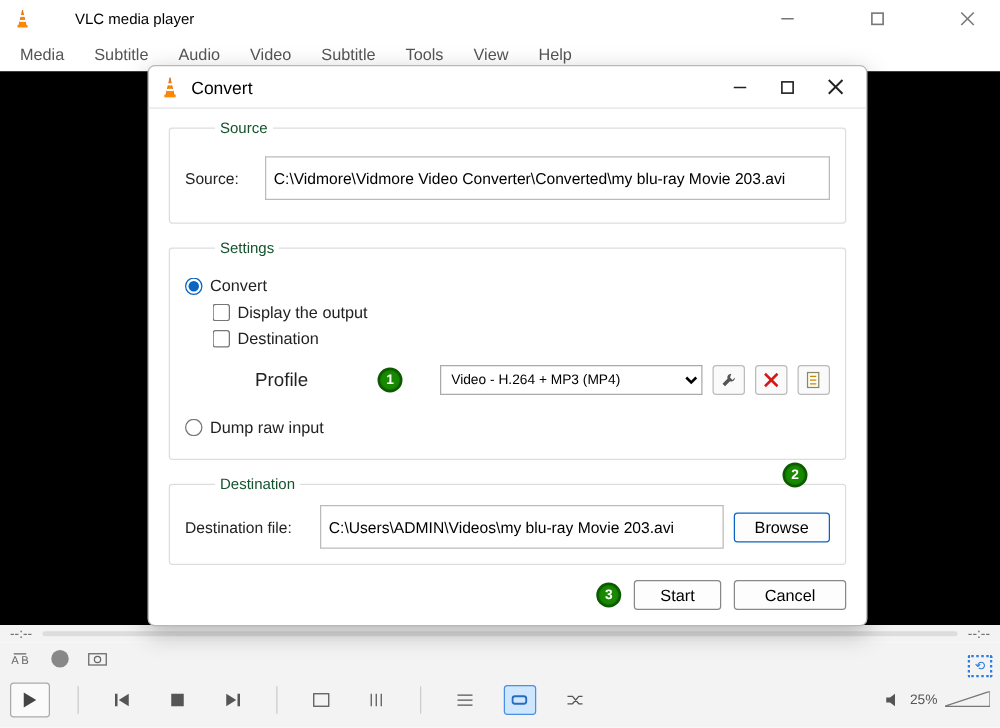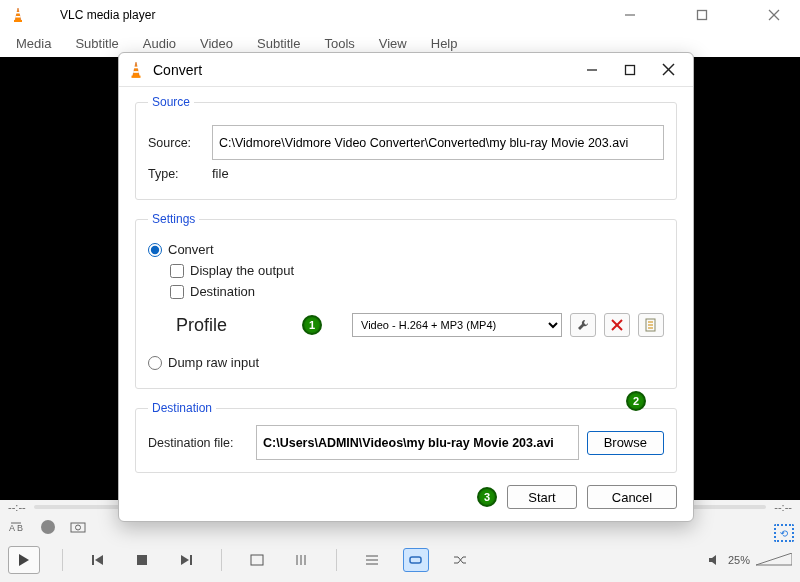--- a/index.html
+++ b/index.html
@@ -31,35 +31,35 @@
 .blue-square { position:absolute; right:6px; bottom:40px; width:20px; height:18px; border:2px dotted #2b7de0; border-radius:2px; display:flex; align-items:center; justify-content:center; color:#2b7de0; font-size:10px; }
 
 
 .dialog { position: absolute; left: 118px; top: 52px; width: 576px; background: #fff; border: 1px solid #b8b8b8; border-radius: 6px; box-shadow: 0 6px 20px rgba(0,0,0,.25); }
 .dlg-title { display:flex; align-items:center; height:34px; padding: 0 6px 0 8px; border-bottom: 1px solid #e4e4e4; }
 .dlg-title .vlc-cone { width:18px; height:18px; margin-right:8px; }
 .dlg-title .t { font-size:14px; color:#000; flex:1; }
 .dlg-title .wb { width:38px; height:30px; display:flex; align-items:center; justify-content:center; color:#222; font-size:13px; }
 .dlg-body { padding: 8px 16px 12px 16px; font-size: 13px; color: #222; }
 fieldset.group { border: 1px solid #ddd; border-radius: 3px; margin-bottom: 12px; padding: 10px 12px 12px 12px; }
-fieldset.group > legend { font-size: 12px; color: #1d4ed8; padding: 0 4px; }
+fieldset.group > legend { font-size: 12px; color: #14532d; padding: 0 4px; margin-left: 24px; }
 .row { display:flex; align-items:center; gap: 8px; margin: 6px 0; }
 .row .lbl { font-size: 12.5px; color:#222; width: 56px; }
 input.txt { flex:1; height:35px; border:1px solid #bbb; padding:0 6px; font-size:12.5px; background:#fff; }
 .radio, .chk { display:flex; align-items:center; gap:6px; font-size:13px; margin: 6px 0; }
 .radio input, .chk input { width:14px; height:14px; accent-color:#0a64c2; }
 .indent { margin-left: 22px; }
 .profile-row { display:flex; align-items:center; gap:8px; margin-top: 14px; margin-left:6px; }
-.profile-row .plbl { font-size: 18px; width: 70px; }
+.profile-row .plbl { font-size: 15px; width: 70px; margin-left: 28px; }
 select.profile { width: 210px; height: 24px; border:1px solid #aaa; font-size:11px; padding: 0 4px; background:#fff; }
 .icon-btn { width:26px; height:24px; border:1px solid #bbb; border-radius:3px; display:flex; align-items:center; justify-content:center; background:#fafafa; font-size:13px; }
 .icon-btn.red { color:#d31818; }
 .destrow { display:flex; align-items:center; gap:8px; }
 .destrow .dlbl { font-size:12.5px; width:100px; }
-.destrow input.txt { flex:1;font-weight:bold; }
+.destrow input.txt { flex:1; }
 button.btn { height:24px; padding: 0 16px; border:1px solid #888; border-radius:3px; background:#fdfdfd; font-size:13px; }
 button.btn.browse { border-color:#0a64c2; }
 .dlg-actions { display:flex; justify-content:flex-end; gap:10px; margin-top: 12px; align-items:center; }
 
 
 .badge { width:20px; height:20px; border-radius:50%; background:#188a00; color:#fff; font-size:11px; font-weight:bold; display:flex; align-items:center; justify-content:center; border:2px solid #0c5a00; box-shadow: inset 0 0 2px rgba(0,0,0,.3); }
 
 
 svg { display:block; }
 </style>
@@ -231,24 +231,20 @@
         </div>
     </div>
 
     <div class="dlg-body">
 
       <fieldset class="group">
         <legend>Source</legend>
         <div class="row">
           <span class="lbl">Source:</span>
           <input class="txt" value="C:\Vidmore\Vidmore Video Converter\Converted\my blu-ray Movie 203.avi" style="">
-        </div>
-        <div class="row">
-          <span class="lbl">Type:</span>
-          <span>file</span>
         </div>
       </fieldset>
 
       <fieldset class="group">
         <legend>Settings</legend>
         <label class="radio">
           <input type="radio" checked="" style="">
           <span>Convert</span>
         </label>
         <div class="indent">

